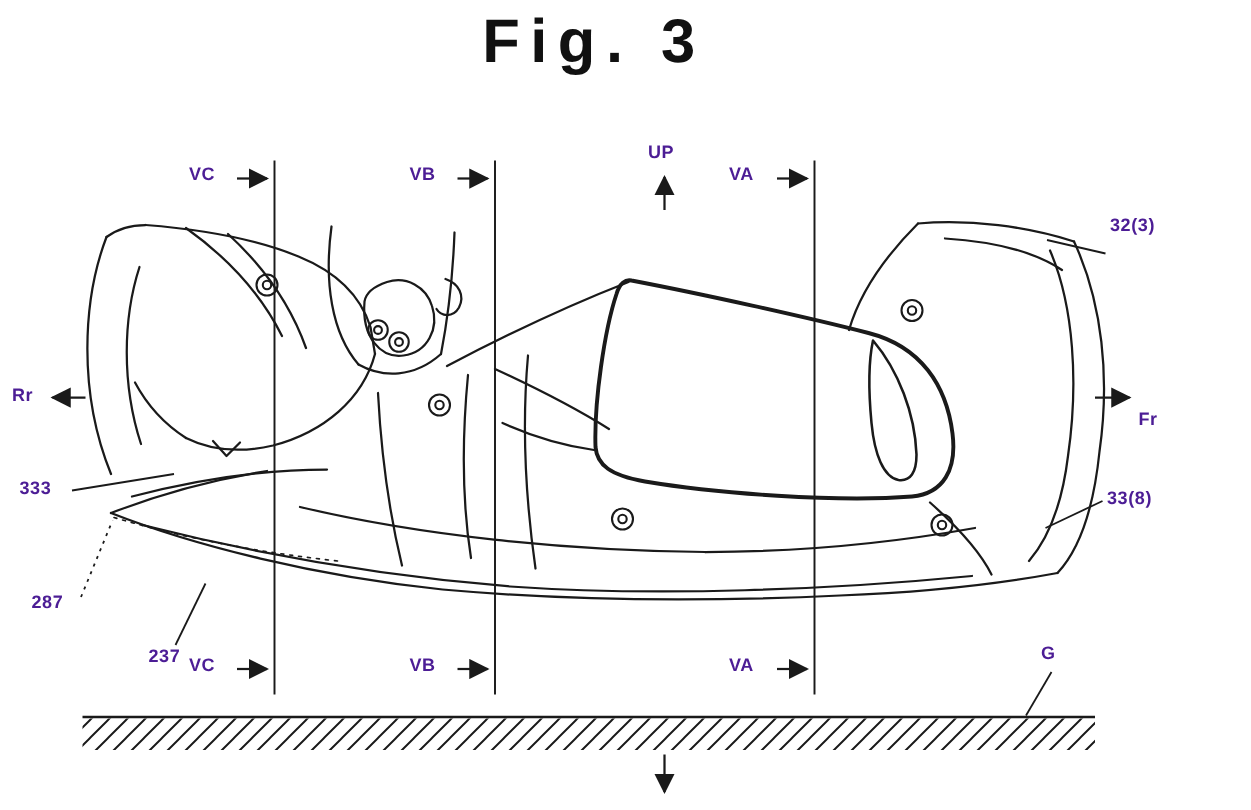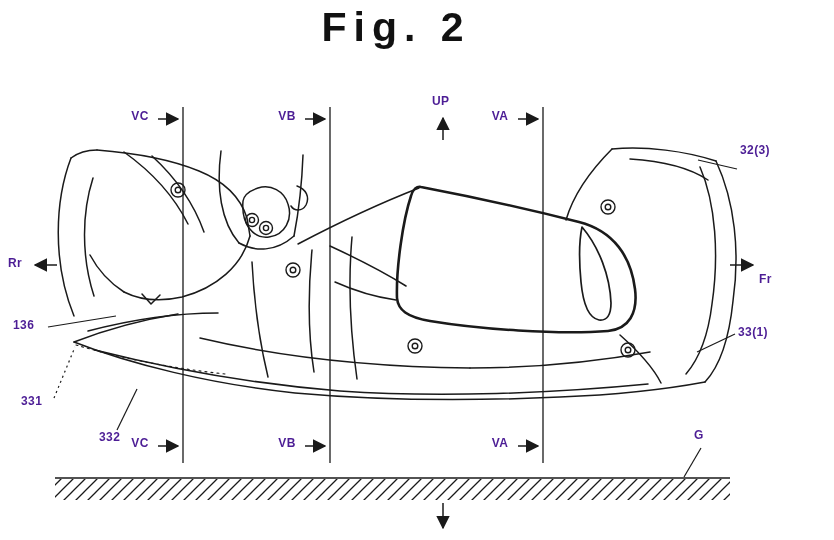--- a/index.html
+++ b/index.html
@@ -9,28 +9,28 @@
   .stage > svg { position:absolute; left:0; top:0; }
   .title {
     position:absolute; left:0; top:4px; width:792px; text-align:center;
     font-size:41px; font-weight:700; letter-spacing:7px; color:#111;
     font-family:"Liberation Sans", sans-serif;
   }
   .lbl {
     position:absolute; font-size:12px; font-weight:700; color:#4c1d95;
     letter-spacing:0.4px; white-space:nowrap; line-height:1.1;
   }
-  .sec { width:28px; text-align:center; }
+  .sec { width:28px; text-align:left; }
 </style>
 </head>
 <body>
 
 <div class="stage">
 
-  <div class="title">Fig. 2</div>
+  <div class="title">Fig. 3</div>
 
   <svg width="834" height="540" viewBox="0 0 834 540">
     <defs>
       <marker id="ah" viewBox="0 0 10 10" refX="9" refY="5" markerWidth="9" markerHeight="9" orient="auto">
         <path d="M0,0 L10,5 L0,10 Z" fill="#1a1a1a"></path>
       </marker>
       <pattern id="hatch" patternUnits="userSpaceOnUse" width="12" height="12">
         <path d="M-3,3 L3,-3 M0,12 L12,0 M9,15 L15,9" stroke="#1a1a1a" stroke-width="1.3" fill="none"></path>
       </pattern>
     </defs>
@@ -137,19 +137,19 @@
   <span class="lbl sec" style="left:486px;top:110px">VA</span>
   <span class="lbl sec" style="left:126px;top:437px">VC</span>
   <span class="lbl sec" style="left:273px;top:437px">VB</span>
   <span class="lbl sec" style="left:486px;top:437px">VA</span>
 
   <span class="lbl" style="left:432px;top:95px">UP</span>
   <span class="lbl" style="left:8px;top:257px">Rr</span>
   <span class="lbl" style="left:759px;top:273px">Fr</span>
 
   <span class="lbl" style="left:740px;top:144px">32(3)</span>
-  <span class="lbl" style="left:738px;top:326px">33(1)</span>
-  <span class="lbl" style="left:13px;top:319px">136</span>
-  <span class="lbl" style="left:21px;top:395px">331</span>
-  <span class="lbl" style="left:99px;top:431px">332</span>
+  <span class="lbl" style="left:738px;top:326px">33(8)</span>
+  <span class="lbl" style="left:13px;top:319px">333</span>
+  <span class="lbl" style="left:21px;top:395px">287</span>
+  <span class="lbl" style="left:99px;top:431px">237</span>
   <span class="lbl" style="left:694px;top:429px">G</span>
 
 </div>
 
 </body></html>

